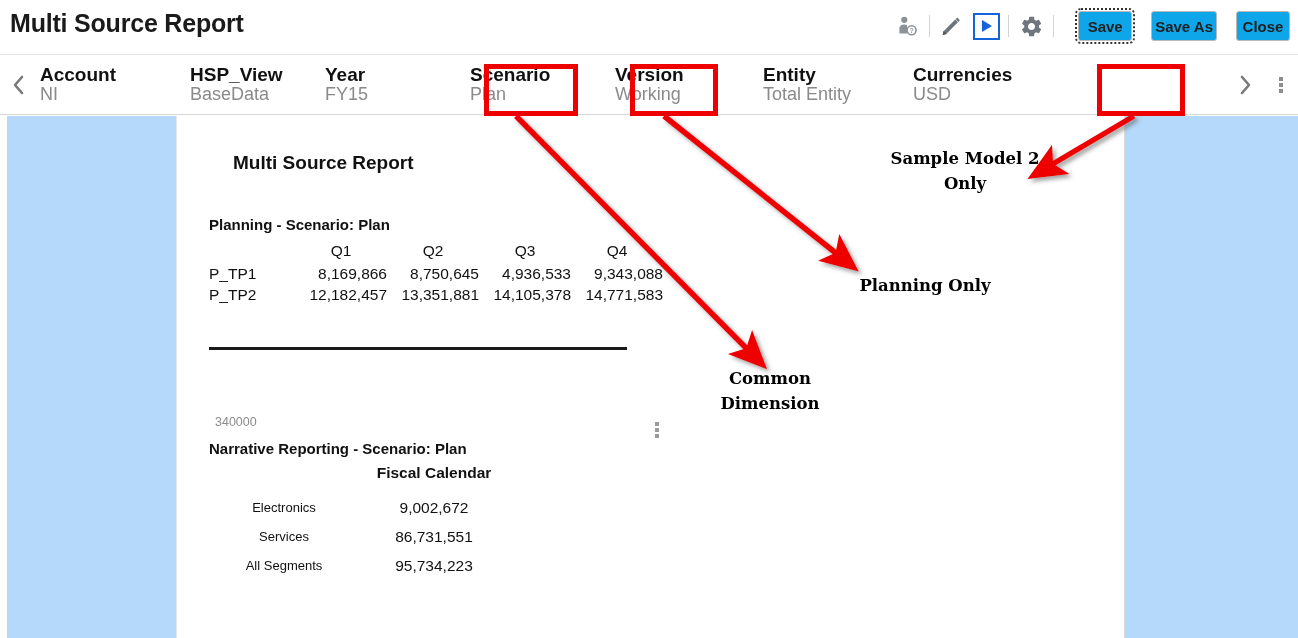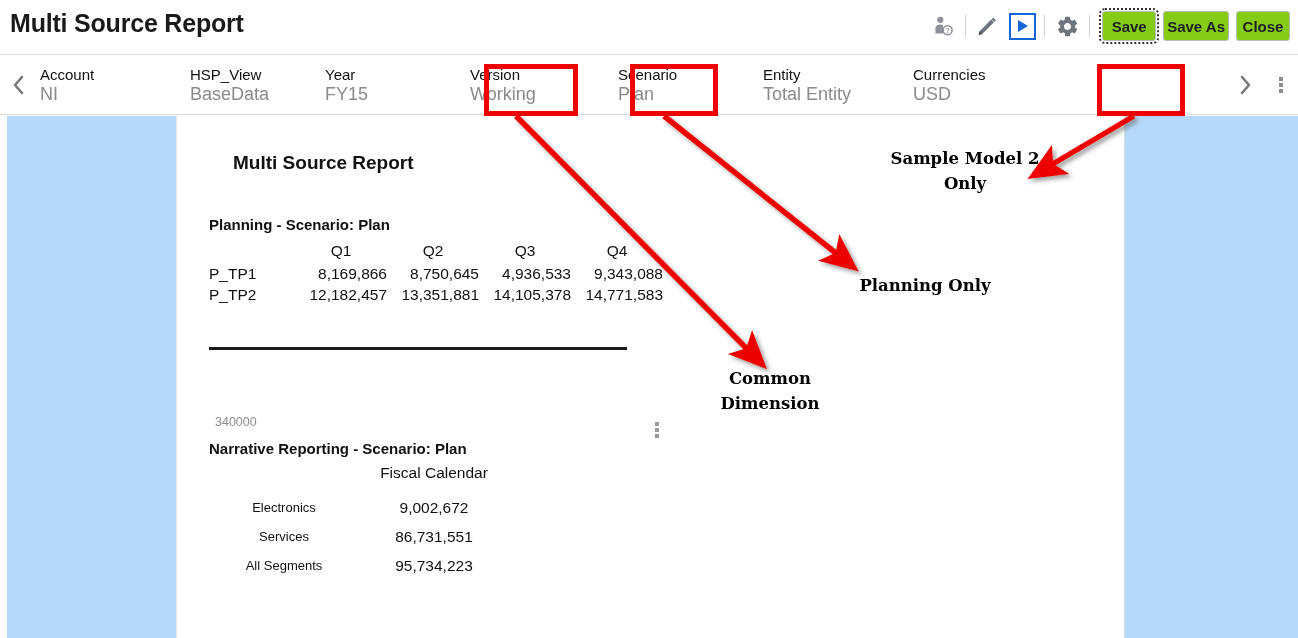--- a/index.html
+++ b/index.html
@@ -33,26 +33,26 @@
   }
   .tb-sep {
     width: 1px; height: 22px; background: #d2d2d2; margin: 0 5px;
   }
   .play-box {
     width: 27px; height: 27px; border: 2px solid #1565d8;
     display: flex; align-items: center; justify-content: center;
   }
   .btn {
     height: 30px; min-width: 54px; padding: 0 3px;
-    background: #84cc16;
+    background: #0ea5e9;
     border: 1px solid #b9b9b9; border-radius: 3px;
     font-family: "Liberation Sans", sans-serif;
     font-size: 15px; font-weight: bold; color: #1f1f1f;
     display: flex; align-items: center; justify-content: center;
-    margin-left: 7px; cursor: pointer;
+    margin-left: 19px; cursor: pointer;
   }
   .btn.focused { outline: 2px dotted #333; outline-offset: 1px; }
 
   
   .povbar {
     position: absolute; left: 0; top: 54px; width: 1298px; height: 61px;
     background: #fff;
     border-top: 1px solid #e3e3e3;
     border-bottom: 1px solid #d8d8d8;
     display: flex; align-items: stretch;
@@ -62,21 +62,21 @@
     color: #6b6b6b; cursor: pointer;
   }
   .pov-items { flex: 1; display: flex; align-items: stretch; position: relative; }
   .pov-cell {
     position: relative;
     display: flex; flex-direction: column; justify-content: center;
     padding-left: 2px;
     cursor: pointer;
   }
   .pov-cell .pv-name {
-    font-size: 15px; font-weight: normal; color: #111; line-height: 18px;
+    font-size: 19px; font-weight: bold; color: #111; line-height: 18px;
   }
   .pov-cell .pv-val {
     font-size: 18px; color: #8a8a8a; line-height: 18px; margin-top: 1px;
   }
   .pov-dots {
     width: 34px; display: flex; align-items: center; justify-content: center;
     cursor: pointer;
   }
   .dot3 { display: flex; flex-direction: column; gap: 2px; }
   .dot3 i { display: block; width: 4px; height: 4px; background: #8d8d8d; }
@@ -138,21 +138,21 @@
   .row-menu {
     position: absolute; left: 478px; top: 306px;
     cursor: pointer;
   }
   .row-menu i { display: block; width: 4px; height: 4px; background: #9a9a9a; margin-bottom: 2px; }
 
   
   .narr-grid { left: 32px; top: 348px; width: 300px; }
   .narr-grid th.corner2 { width: 150px; }
   .narr-grid th.fc {
-    width: 150px; text-align: center; font-weight: normal;
+    width: 150px; text-align: center; font-weight: bold;
     font-size: 15.5px; line-height: 17px; padding-bottom: 12px;
   }
   .narr-grid td.nlab { height: 29px; font-size: 13px; white-space: nowrap; text-align: center; }
   .narr-grid td.nnum { text-align: center; font-size: 15.5px; white-space: nowrap; }
 
   
   .overlay {
     position: absolute; left: 0; top: 0; width: 1298px; height: 638px;
     pointer-events: none;
     border-radius: 23px;
@@ -233,27 +233,27 @@
         <span class="pv-val">NI</span>
       </div>
       <div class="pov-cell" style="width:135px">
         <span class="pv-name">HSP_View</span>
         <span class="pv-val">BaseData</span>
       </div>
       <div class="pov-cell" style="width:145px">
         <span class="pv-name">Year</span>
         <span class="pv-val">FY15</span>
       </div>
+      <div class="pov-cell" style="width:145px">
+        <span class="pv-name">Scenario</span>
+        <span class="pv-val">Plan</span>
+      </div>
       <div class="pov-cell" style="width:148px">
         <span class="pv-name">Version</span>
         <span class="pv-val">Working</span>
-      </div>
-      <div class="pov-cell" style="width:145px">
-        <span class="pv-name">Scenario</span>
-        <span class="pv-val">Plan</span>
       </div>
       <div class="pov-cell" style="width:150px">
         <span class="pv-name">Entity</span>
         <span class="pv-val">Total Entity</span>
       </div>
       <div class="pov-cell" style="width:110px">
         <span class="pv-name">Currencies</span>
         <span class="pv-val">USD</span>
       </div>
     </div>

